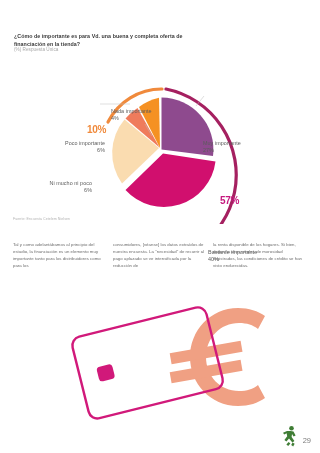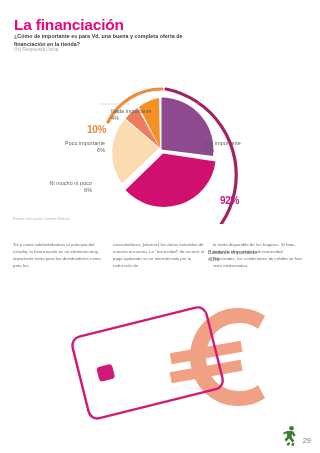--- a/index.html
+++ b/index.html
@@ -65,21 +65,20 @@
     position:absolute;right:9px;bottom:8px;
     font-size:7.5px;color:#7b7b7b;
   }
   .runner{position:absolute;right:22px;bottom:6px;width:16px;height:22px;}
 </style>
 </head>
 <body>
 
 <div class="page">
 
-  <div class="title">La financiación</div>
   <div class="question">¿Cómo de importante es para Vd. una buena y completa oferta de financiación en la tienda?</div>
   <div class="subnote">(%) Respuesta Única</div>
 
   <div class="chart-wrap">
     <svg class="chart-svg" width="320" height="172" viewBox="0 0 320 172">
 
       <path d="M 161.5 45.5 A 52 52 0 0 1 213 104 L 161.5 97.5 Z" fill="#8e4a8e"></path>
 
       <g transform="translate(3,4)">
         <path d="M 212.5 105.5 A 52 52 0 0 1 122.5 134 L 160 97.5 Z" fill="#d10f6e"></path>
@@ -119,21 +118,21 @@
       <b>Muy importante</b>
       <span class="pct">27%</span>
     </div>
 
     <div class="lbl lbl-bast">
       <b>Bastante importante</b>
       <span class="pct">40%</span>
     </div>
 
     <div class="call-10">10%</div>
-    <div class="call-67">92%</div>
+    <div class="call-67">57%</div>
   </div>
 
   <div class="source">Fuente: Encuesta Cetelem Nielsen</div>
 
   <div class="cols">
     <div class="col">Tal y como adelantábamos al principio del estudio, la financiación es un elemento muy importante tanto para los distribuidores como para los</div>
     <div class="col">consumidores, [véanse] los datos extraídos de nuestra encuesta. La "necesidad" de recurrir al pago aplazado se ve intensificada por la reducción de</div>
     <div class="col">la renta disponible de los hogares. Si bien, dados lo altos niveles de morosidad registrados, las condiciones de crédito se han visto endurecidas.</div>
   </div>
 

